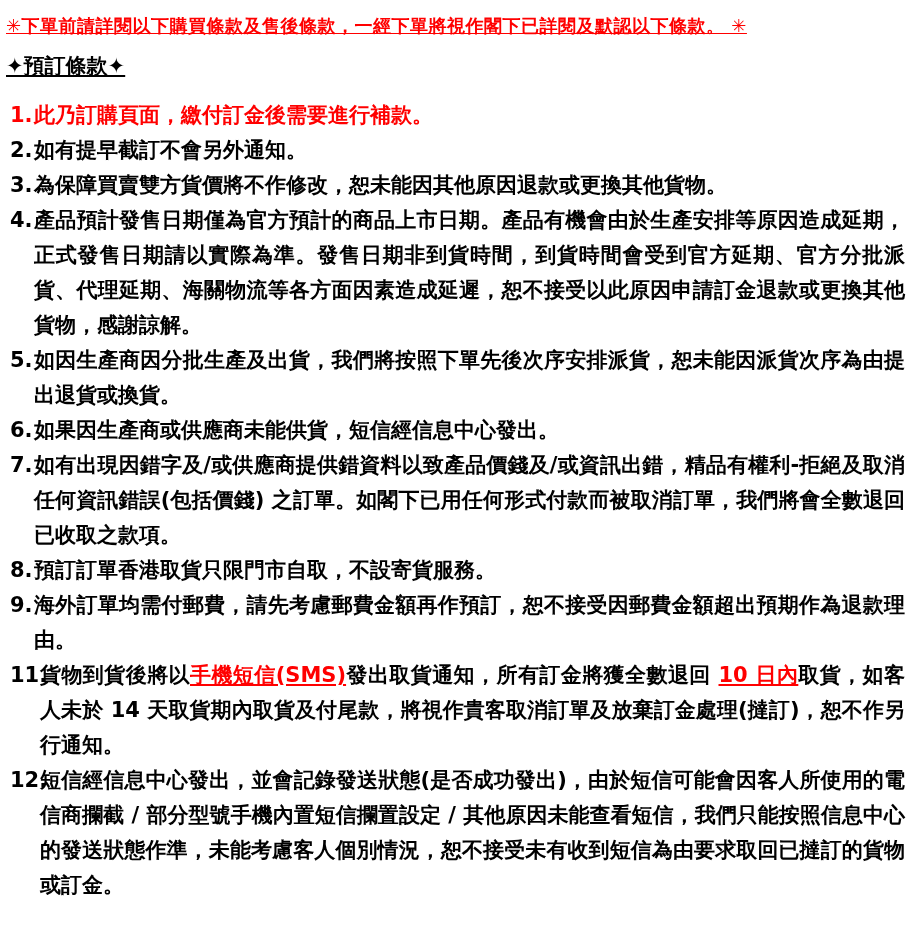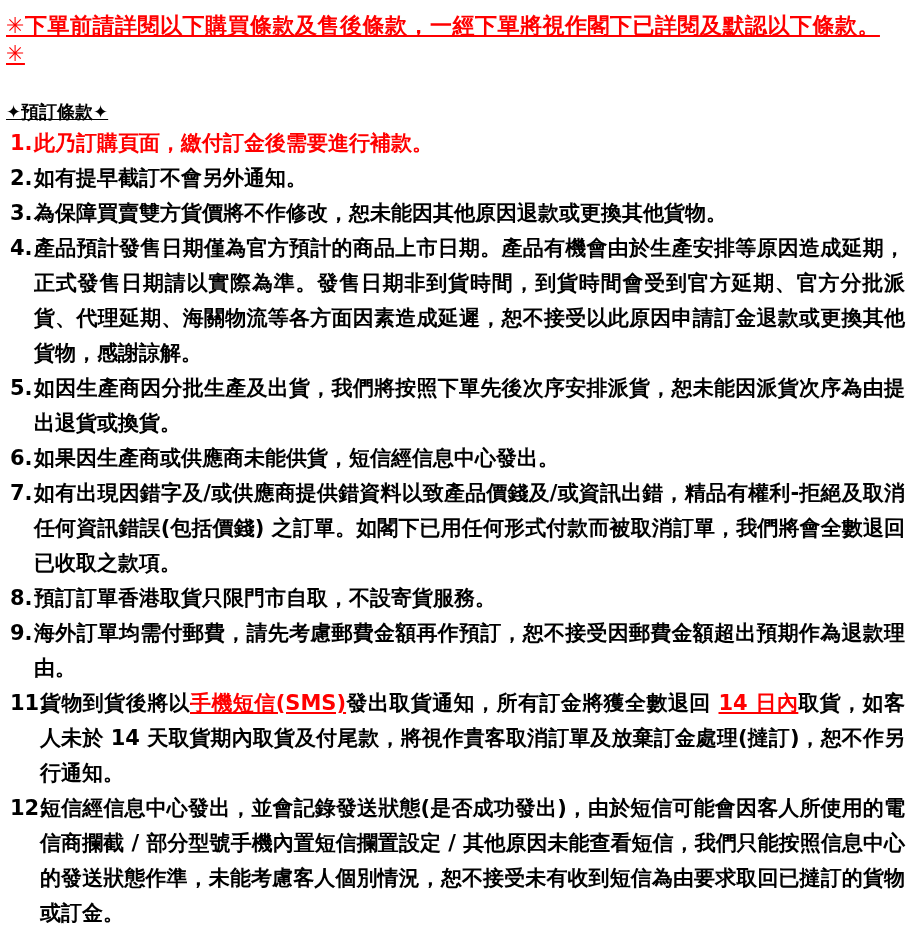--- a/index.html
+++ b/index.html
@@ -19,30 +19,31 @@
     color: var(--black);
     overflow: hidden;
   }
   .doc {
     padding: 12px 8px 0 6px;
     width: 913px;
   }
   .notice {
     color: var(--red);
     text-decoration: underline;
-    font-size: 22px;
+    font-size: 18px;
     line-height: 28px;
-    margin-bottom: 30px;
+    margin-bottom: 12px;
     letter-spacing: 0.5px;
   }
   .section-heading {
     color: var(--black);
     text-decoration: underline;
-    font-size: 18px;
+    font-size: 21px;
     line-height: 28px;
+    margin-bottom: 18px;
   }
   .terms {
     font-size: 21px;
     line-height: 35px;
     margin: 0;
     padding: 0;
   }
   .term-item {
     position: relative;
     padding-left: 28px;
@@ -72,16 +73,16 @@
   <div class="terms" id="terms-list">
       <div class="term-item red"><span class="term-num">1.</span><span class="term-text"><span>此乃訂購頁面，繳付訂金後需要進行補款。</span></span></div>
       <div class="term-item"><span class="term-num">2.</span><span class="term-text"><span>如有提早截訂不會另外通知。</span></span></div>
       <div class="term-item"><span class="term-num">3.</span><span class="term-text"><span>為保障買賣雙方貨價將不作修改，恕未能因其他原因退款或更換其他貨物。</span></span></div>
       <div class="term-item"><span class="term-num">4.</span><span class="term-text"><span>產品預計發售日期僅為官方預計的商品上市日期。產品有機會由於生產安排等原因造成延期，正式發售日期請以實際為準。發售日期非到貨時間，到貨時間會受到官方延期、官方分批派貨、代理延期、海關物流等各方面因素造成延遲，恕不接受以此原因申請訂金退款或更換其他貨物，感謝諒解。</span></span></div>
       <div class="term-item"><span class="term-num">5.</span><span class="term-text"><span>如因生產商因分批生產及出貨，我們將按照下單先後次序安排派貨，恕未能因派貨次序為由提出退貨或換貨。</span></span></div>
       <div class="term-item"><span class="term-num">6.</span><span class="term-text"><span>如果因生產商或供應商未能供貨，短信經信息中心發出。</span></span></div>
       <div class="term-item"><span class="term-num">7.</span><span class="term-text"><span>如有出現因錯字及/或供應商提供錯資料以致產品價錢及/或資訊出錯，精品有權利-拒絕及取消任何資訊錯誤(包括價錢) 之訂單。如閣下已用任何形式付款而被取消訂單，我們將會全數退回已收取之款項。</span></span></div>
       <div class="term-item"><span class="term-num">8.</span><span class="term-text"><span>預訂訂單香港取貨只限門市自取，不設寄貨服務。</span></span></div>
       <div class="term-item"><span class="term-num">9.</span><span class="term-text"><span>海外訂單均需付郵費，請先考慮郵費金額再作預訂，恕不接受因郵費金額超出預期作為退款理由。</span></span></div>
-      <div class="term-item wide"><span class="term-num">11.</span><span class="term-text"><span>貨物到貨後將以</span><span class="seg-red-underline">手機短信(SMS)</span><span>發出取貨通知，所有訂金將獲全數退回 </span><span class="seg-red-underline">14 日內</span><span>取貨，如客人未於 14 天取貨期內取貨及付尾款，將視作貴客取消訂單及放棄訂金處理(撻訂)，恕不作另行通知。</span></span></div>
+      <div class="term-item wide"><span class="term-num">11.</span><span class="term-text"><span>貨物到貨後將以</span><span class="seg-red-underline">手機短信(SMS)</span><span>發出取貨通知，所有訂金將獲全數退回 </span><span class="seg-red-underline">10 日內</span><span>取貨，如客人未於 14 天取貨期內取貨及付尾款，將視作貴客取消訂單及放棄訂金處理(撻訂)，恕不作另行通知。</span></span></div>
       <div class="term-item wide"><span class="term-num">12.</span><span class="term-text"><span>短信經信息中心發出，並會記錄發送狀態(是否成功發出)，由於短信可能會因客人所使用的電信商攔截 / 部分型號手機內置短信攔置設定 / 其他原因未能查看短信，我們只能按照信息中心的發送狀態作準，未能考慮客人個別情況，恕不接受未有收到短信為由要求取回已撻訂的貨物或訂金。</span></span></div>
     </div>
 </div>
 
 </body></html>

